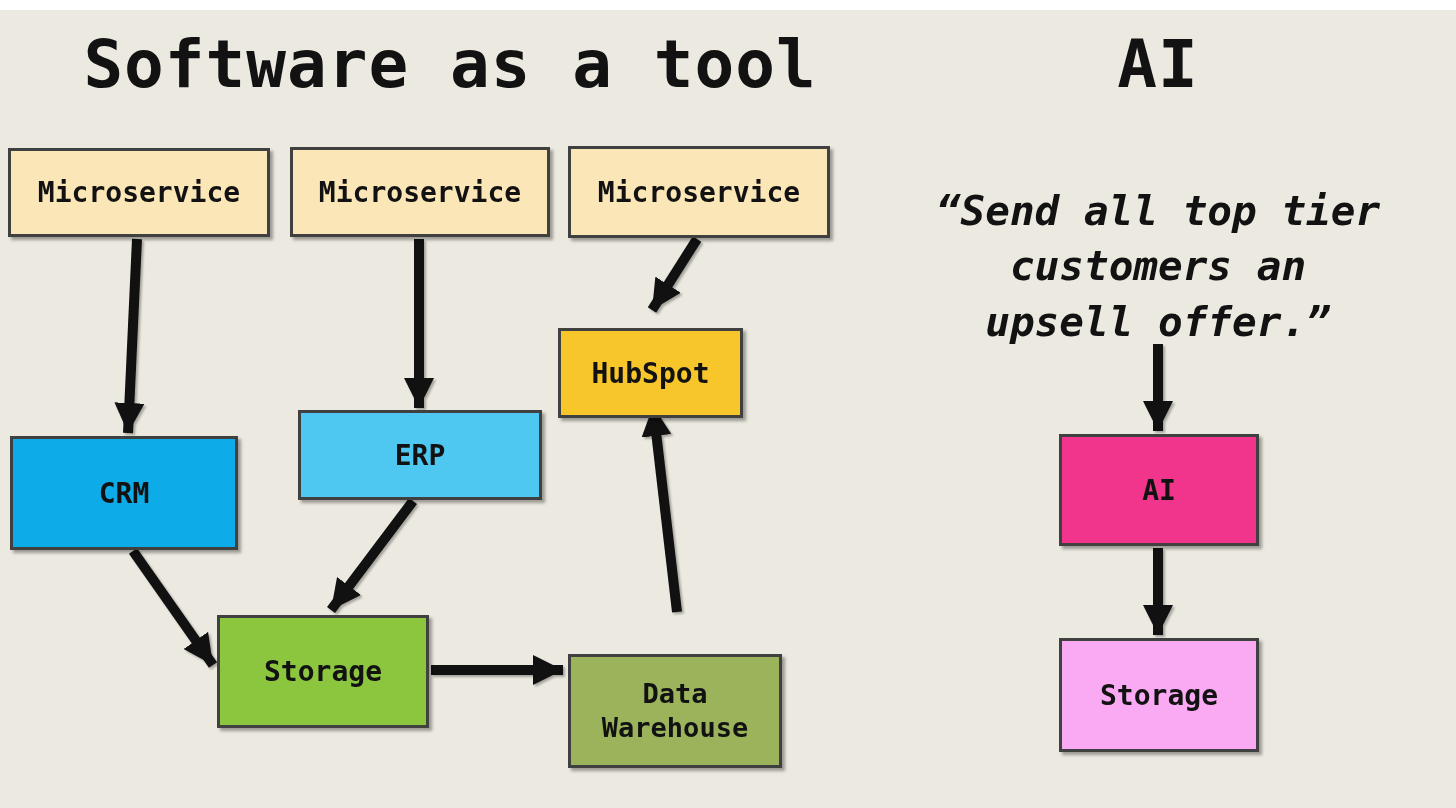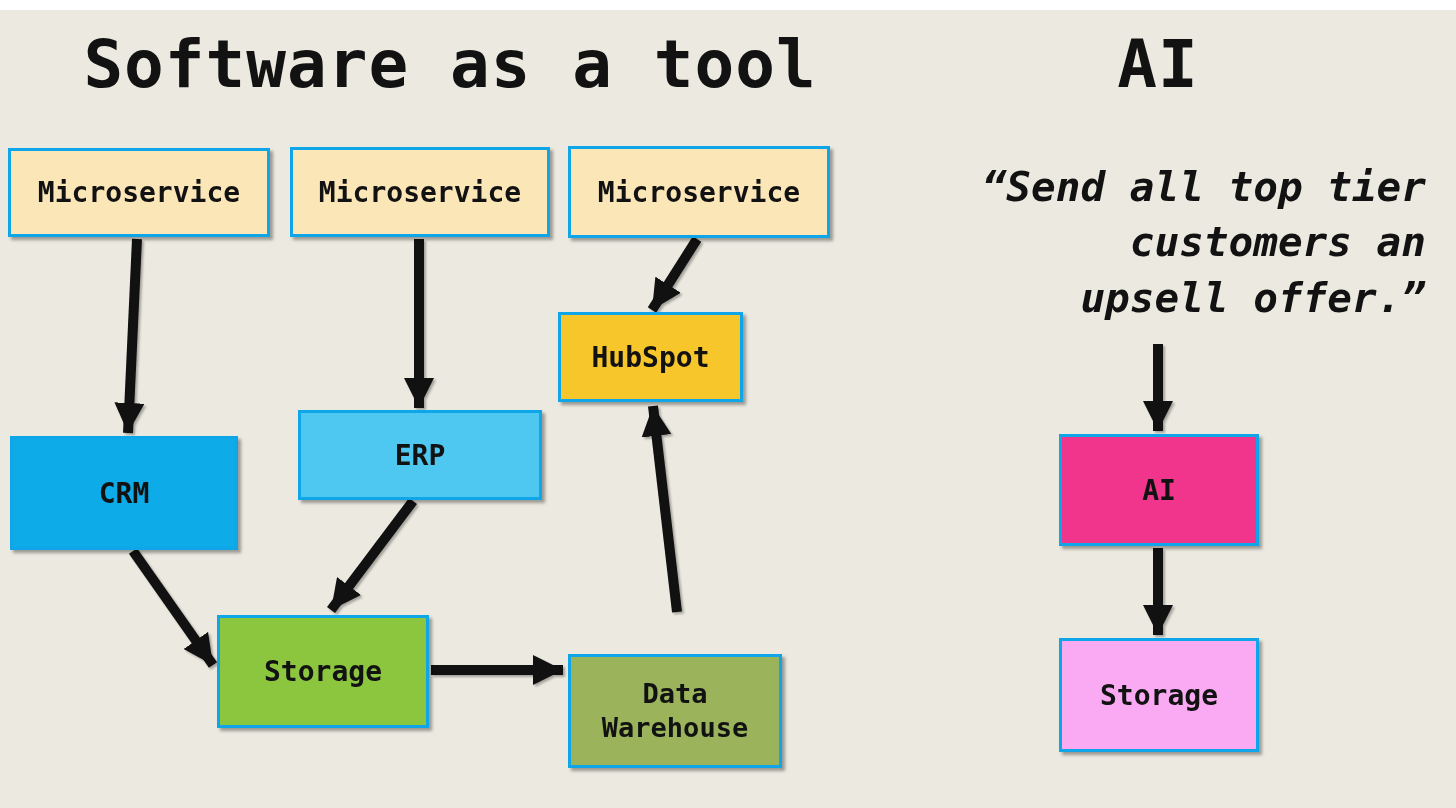--- a/index.html
+++ b/index.html
@@ -33,21 +33,21 @@
     letter-spacing: 1px;
     white-space: nowrap;
   }
   .title-left  { left: 20px;  top: 26px; width: 860px; }
   .title-right { left: 900px; top: 26px; width: 516px; }
   .node {
     position: absolute;
     display: flex;
     align-items: center;
     justify-content: center;
-    border: 3px solid #0ea5e9;
+    border: 3px solid #404040;
     box-shadow: 3px 3px 3px rgba(0,0,0,0.35);
     font-weight: bold;
     font-size: 28px;
     line-height: 1.25;
     color: #121212;
     text-align: center;
     white-space: pre-line;
     box-sizing: border-box;
   }
   .n-ms1     { left: 8px;    top: 148px; width: 262px; height: 89px; }
@@ -55,27 +55,27 @@
   .n-ms3     { left: 568px;  top: 146px; width: 262px; height: 92px; }
   .n-hubspot { left: 558px;  top: 312px; width: 185px; height: 90px; }
   .n-crm     { left: 10px;   top: 436px; width: 228px; height: 114px; }
   .n-erp     { left: 298px;  top: 410px; width: 244px; height: 90px; }
   .n-storage { left: 217px;  top: 615px; width: 212px; height: 113px; }
   .n-dw      { left: 568px;  top: 613px; width: 214px; height: 114px; font-size: 27px; }
   .n-ai      { left: 1059px; top: 434px; width: 200px; height: 112px; }
   .n-pstore  { left: 1059px; top: 638px; width: 200px; height: 114px; }
   .quote {
     position: absolute;
-    left: 890px; top: 160px; width: 536px;
+    left: 890px; top: 184px; width: 536px;
     font-weight: bold;
     font-style: italic;
     font-size: 41px;
     line-height: 1.35;
     color: #121212;
-    text-align: right;
+    text-align: center;
     white-space: pre-line;
   }
   .edges-layer {
     position: absolute;
     left: 0; top: 0;
     width: 1456px; height: 808px;
     pointer-events: none;
     filter: drop-shadow(2px 2px 1px rgba(0,0,0,0.3));
   }
   .edge {
@@ -111,21 +111,21 @@
     <path class="edge" d="M1158,344 L1158,431" marker-end="url(#ah)"></path>
     <path class="edge" d="M1158,548 L1158,635" marker-end="url(#ah)"></path>
   </svg>
 
   <div class="node n-ms1" style="background-color: rgb(251, 230, 184);">Microservice</div>
 
   <div class="node n-ms2" style="background-color: rgb(251, 230, 184);">Microservice</div>
 
   <div class="node n-ms3" style="background-color: rgb(251, 230, 184);">Microservice</div>
 
-  <div class="node n-hubspot" style="background-color: rgb(247, 198, 42);">HubSpot</div>
+  <div class="node n-hubspot" style="background-color: rgb(247, 198, 42); margin-top: 16px;">HubSpot</div>
 
   <div class="node n-erp" style="background-color: rgb(78, 200, 240);">ERP</div>
 
   <div class="node n-crm" style="background-color: rgb(13, 172, 232);">CRM</div>
 
   <div class="node n-storage" style="background-color: rgb(140, 198, 63);">Storage</div>
 
   <div class="node n-dw" style="background-color: rgb(155, 180, 92); margin-top: 41px;">Data
 Warehouse</div>
 

